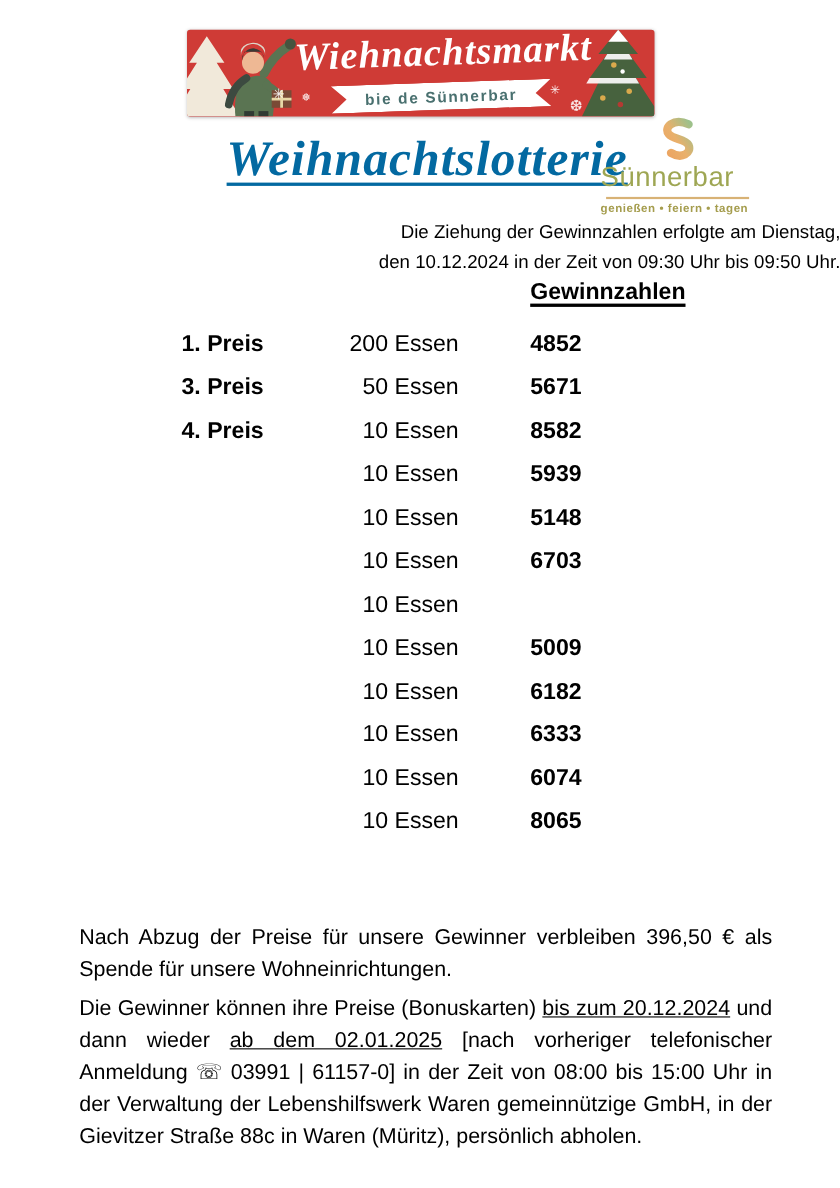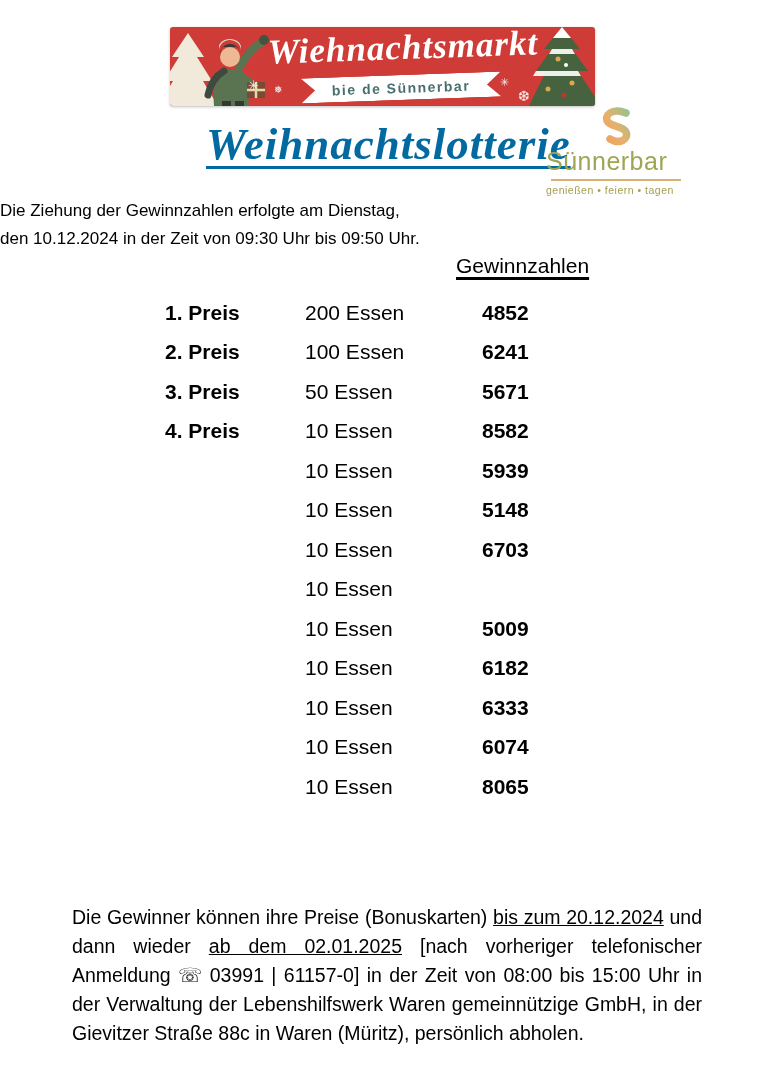--- a/index.html
+++ b/index.html
@@ -49,41 +49,41 @@
     text-decoration:underline; text-decoration-thickness:3px; text-underline-offset:7px;
     white-space:nowrap;
   }
   .logo { position:absolute; left:546px; top:106px; width:140px; }
   .logo-icon { display:block; margin:0 auto; }
   .logo-name {
     font-size:25px; font-weight:400; color:var(--logo-green-text,#9ea653);
     letter-spacing:.5px; margin-top:1px;
   }
   .logo-rule { border-top:2px solid #d8b275; margin:3px 5px 3px; }
-  .logo-tagline { font-size:10.5px; color:var(--tagline,#a59d4e); letter-spacing:.5px; }
+  .logo-tagline { font-size:10.5px; color:var(--tagline,#a59d4e); letter-spacing:.5px;font-weight:bold; }
 
   
   .intro {
-    position:absolute; left:0; top:197px; width:764px; text-align:left;
+    position:absolute; left:0; top:197px; width:764px; text-align:right;
     font-size:17px; line-height:28px;
   }
 
   
   .tbl-header {
-    position:absolute; left:456px; top:254px; font-size:21px; font-weight:400;
+    position:absolute; left:482px; top:254px; font-size:21px; font-weight:700;
     text-decoration:underline; text-decoration-thickness:2.5px; text-underline-offset:4px;
     white-space:nowrap;
   }
   .rows { position:absolute; left:165px; top:293px; width:490px; }
   .row {
     display:grid; grid-template-columns:140px 112px auto;
     height:39.5px; align-items:center; font-size:21px;
   }
   .row .prize  { font-weight:700; }
-  .row .amount { }
+  .row .amount { text-align:right; }
   .row .number { font-weight:700; padding-left:65px; }
 
   
   .para {
     position:absolute; left:72px; width:630px; text-align:justify;
     font-size:19.5px; color:#000;
   }
   .para-donation { top:838px; line-height:29px; }
   .para-pickup   { top:903px; line-height:29px; }
   .u { text-decoration:underline; }
@@ -156,25 +156,20 @@
   </p>
 
   <div class="tbl-header">Gewinnzahlen</div>
   <div class="rows">
       <div class="row">
         <span class="prize">1. Preis</span>
         <span class="amount">200 Essen</span>
         <span class="number">4852</span>
       </div>
       <div class="row">
-        <span class="prize">2. Preis</span>
-        <span class="amount">100 Essen</span>
-        <span class="number">6241</span>
-      </div>
-      <div class="row">
         <span class="prize">3. Preis</span>
         <span class="amount">50 Essen</span>
         <span class="number">5671</span>
       </div>
       <div class="row">
         <span class="prize">4. Preis</span>
         <span class="amount">10 Essen</span>
         <span class="number">8582</span>
       </div>
       <div class="row">
@@ -216,15 +211,16 @@
         <span class="amount">10 Essen</span>
         <span class="number">6074</span>
       </div>
       <div class="row">
         <span class="prize"></span>
         <span class="amount">10 Essen</span>
         <span class="number">8065</span>
       </div>
     </div>
 
+  <p class="para para-donation">Nach Abzug der Preise für unsere Gewinner verbleiben 396,50 € als Spende für unsere Wohneinrichtungen.</p>
   <p class="para para-pickup"><span>Die Gewinner können ihre Preise (Bonuskarten) </span><span class="u">bis zum 20.12.2024</span><span> und dann wieder </span><span class="u">ab dem 02.01.2025</span><span> [nach vorheriger telefonischer Anmeldung </span><span>☏</span><span> 03991 | 61157-0] in der Zeit von 08:00 bis 15:00 Uhr in der Verwaltung der Lebenshilfswerk Waren gemeinnützige GmbH, in der Gievitzer Straße 88c in Waren (Müritz), persönlich abholen.</span></p>
 
 </div>
 
 </body></html>

